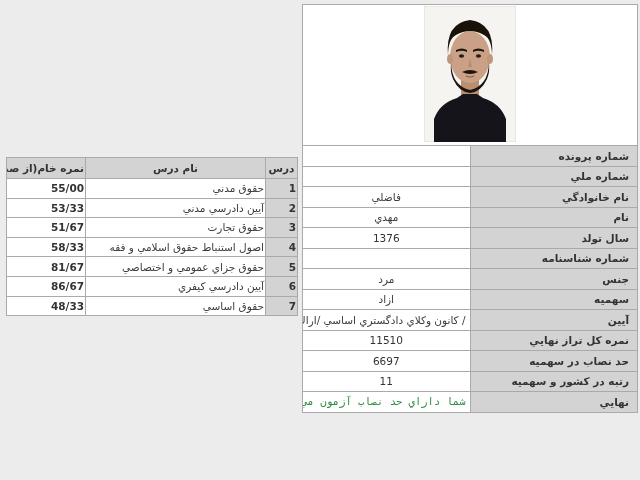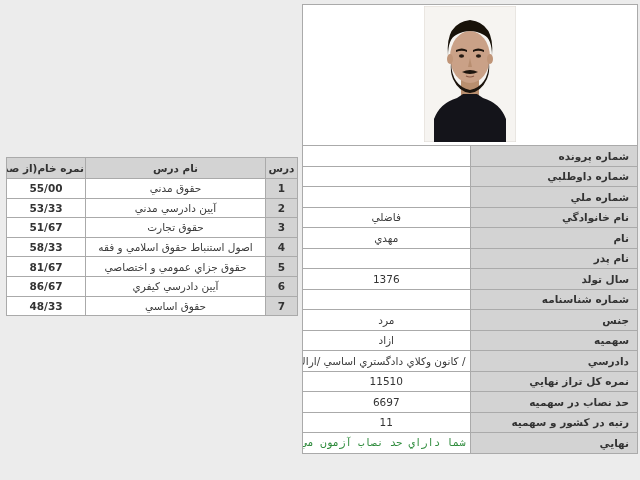--- a/index.html
+++ b/index.html
@@ -19,21 +19,21 @@
     color:var(--label-text);
   }
   table{border-collapse:collapse;background:#ffffff;table-layout:fixed;}
   td,th{border:1px solid var(--border);font-size:10.5px;overflow:hidden;white-space:nowrap;}
 
   
   .scores-table{position:absolute;left:6px;top:157px;width:292px;}
   .scores-table th{
     background:var(--header-bg);font-weight:bold;height:21px;text-align:center;
   }
-  .scores-table td{height:19.6px;text-align:center;color:var(--value-text);}
+  .scores-table td{height:19.6px;text-align:right;color:var(--value-text);}
   .scores-table .col-number{width:32px;}
   .scores-table .col-score{width:79px;}
   .scores-table td.course-number-cell{
     background:var(--header-bg);font-weight:bold;color:var(--label-text);
   }
   .scores-table td.raw-score-cell{font-weight:bold;color:var(--label-text);}
 
   
   .info-table{position:absolute;left:302px;top:4px;width:336px;}
   .info-table td{height:20.5px;}
@@ -85,44 +85,36 @@
         </svg>
       </td>
     </tr>
   </tbody>
   <tbody id="info-body">
   <tr>
     <td class="field-label-cell">شماره پرونده</td>
     <td class="field-value-cell"></td>
   </tr>
 
-  <tr>
-    <td class="field-label-cell">شماره داوطلبي</td>
-    <td class="field-value-cell"></td>
-  </tr>
 
   <tr>
     <td class="field-label-cell">شماره ملي</td>
     <td class="field-value-cell"></td>
   </tr>
 
   <tr>
     <td class="field-label-cell">نام خانوادگي</td>
     <td class="field-value-cell">فاضلي</td>
   </tr>
 
   <tr>
     <td class="field-label-cell">نام</td>
     <td class="field-value-cell">مهدي</td>
   </tr>
 
-  <tr>
-    <td class="field-label-cell">نام پدر</td>
-    <td class="field-value-cell"></td>
-  </tr>
 
   <tr>
     <td class="field-label-cell">سال تولد</td>
     <td class="field-value-cell num">1376</td>
   </tr>
 
   <tr>
     <td class="field-label-cell">شماره شناسنامه</td>
     <td class="field-value-cell"></td>
   </tr>
@@ -131,21 +123,21 @@
     <td class="field-label-cell">جنس</td>
     <td class="field-value-cell">مرد</td>
   </tr>
 
   <tr>
     <td class="field-label-cell">سهميه</td>
     <td class="field-value-cell">ازاد</td>
   </tr>
 
   <tr>
-    <td class="field-label-cell">دادرسي</td>
+    <td class="field-label-cell">آيين</td>
     <td class="field-value-cell">/ كانون وكلاي دادگستري اساسي /اراك</td>
   </tr>
 
   <tr>
     <td class="field-label-cell">نمره كل تراز نهايي</td>
     <td class="field-value-cell num">11510</td>
   </tr>
 
   <tr>
     <td class="field-label-cell">حد نصاب در سهميه</td>

